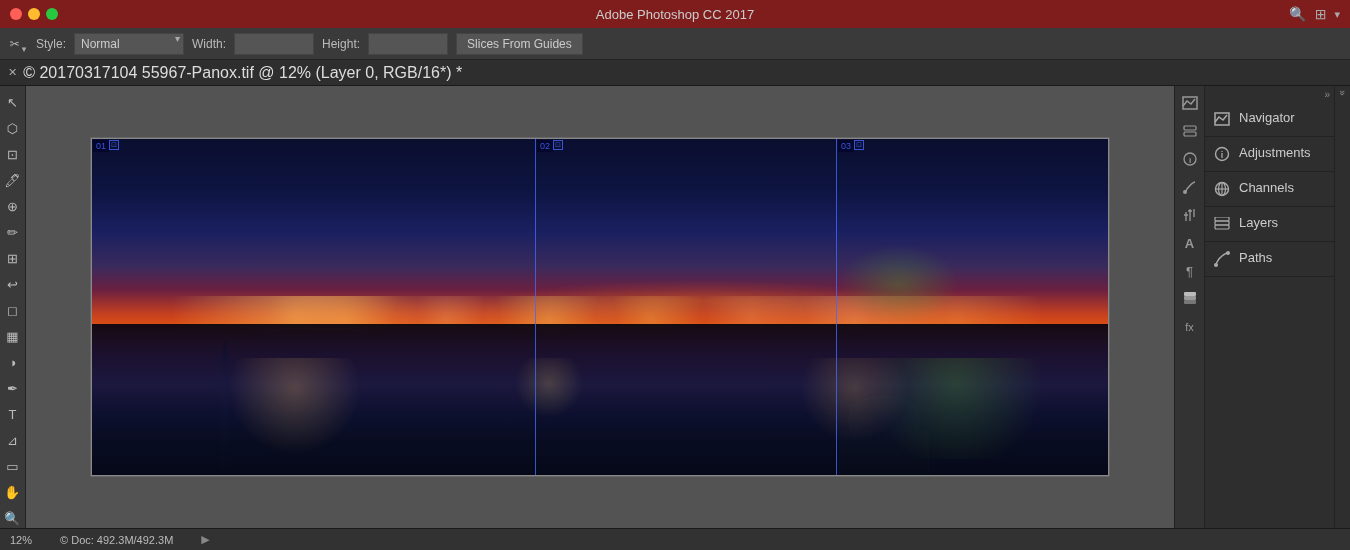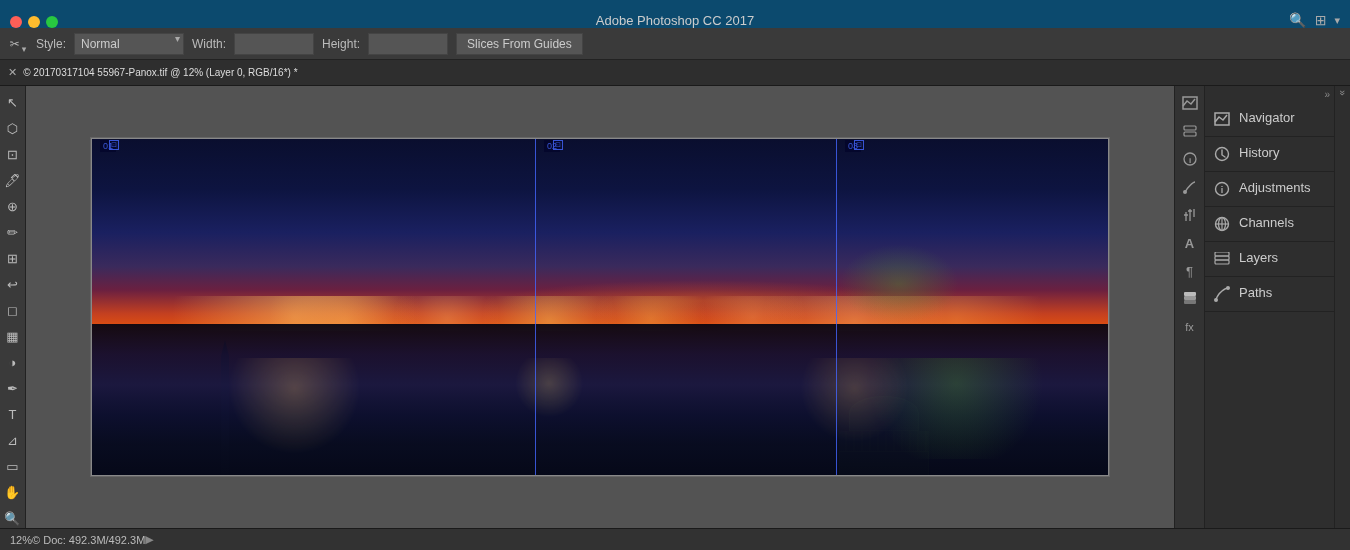--- a/index.html
+++ b/index.html
@@ -11,23 +11,23 @@
       font-size: 12px;
       color: #ccc;
       overflow: hidden;
       display: flex;
       flex-direction: column;
     }
 
     
     .titlebar {
       height: 28px;
-      background: #0c4a6e;
-      display: flex;
-      align-items: flex-end;
+      background: #7f1d1d;
+      display: flex;
+      align-items: center;
       justify-content: center;
       position: relative;
       flex-shrink: 0;
     }
     .titlebar-buttons {
       position: absolute;
       left: 10px;
       display: flex;
       gap: 6px;
       align-items: center;
@@ -137,21 +137,21 @@
       flex-shrink: 0;
     }
     .doc-close-x {
       color: #aaa;
       margin-right: 6px;
       font-size: 11px;
       cursor: pointer;
     }
     .doc-tab-label {
       color: #ddd;
-      font-size: 10px;
+      font-size: 16px;
     }
 
     
     .main-area {
       display: flex;
       flex: 1;
       overflow: hidden;
     }
 
     
@@ -313,21 +313,21 @@
       position: absolute;
       top: 0;
       bottom: 0;
       width: 1px;
       background: #4466ff;
       opacity: 0.8;
     }
     .slice-label {
       position: absolute;
       top: 2px;
-      left: 9px;
+      left: 2px;
       font-size: 9px;
       color: #4466ff;
       background: rgba(0,0,40,0.7);
       padding: 1px 3px;
     }
     .slice-icon {
       position: absolute;
       top: 2px;
       left: 12px;
       width: 10px;
@@ -410,21 +410,21 @@
     }
 
     
     .statusbar {
       height: 22px;
       background: #323232;
       border-top: 1px solid #1a1a1a;
       display: flex;
       align-items: center;
       padding: 0 10px;
-      gap: 0;
+      gap: 28px;
       flex-shrink: 0;
     }
     .status-zoom {
       color: #bbb;
       font-size: 11px;
     }
     .status-doc {
       color: #bbb;
       font-size: 11px;
     }
@@ -686,29 +686,20 @@
             <rect x="1" y="1" width="14" height="12" stroke="#aaa" stroke-width="1.5"></rect>
             <polyline points="1,10 5,5 9,8 13,3" stroke="#aaa" stroke-width="1.5" fill="none"></polyline>
           </svg>
       </span>
       <span class="panel-label">Navigator</span>
     </div>
     <div class="panel-item">
       <span class="panel-icon">
         <svg width="16" height="16" viewBox="0 0 16 16" fill="none">
             <circle cx="8" cy="8" r="6.5" stroke="#aaa" stroke-width="1.4"></circle>
-            <polyline points="8,4 8,9 11,11" stroke="#aaa" stroke-width="1.4" stroke-linecap="round"></polyline>
-          </svg>
-      </span>
-      <span class="panel-label">History</span>
-    </div>
-    <div class="panel-item">
-      <span class="panel-icon">
-        <svg width="16" height="16" viewBox="0 0 16 16" fill="none">
-            <circle cx="8" cy="8" r="6.5" stroke="#aaa" stroke-width="1.4"></circle>
             <text x="8" y="12" text-anchor="middle" fill="#aaa" font-size="9" font-weight="bold">i</text>
           </svg>
       </span>
       <span class="panel-label">Adjustments</span>
     </div>
     <div class="panel-item">
       <span class="panel-icon">
         <svg width="16" height="16" viewBox="0 0 16 16" fill="none">
             <circle cx="8" cy="8" r="6.5" stroke="#aaa" stroke-width="1.4"></circle>
             <line x1="8" y1="1.5" x2="8" y2="14.5" stroke="#aaa" stroke-width="1.2"></line>

